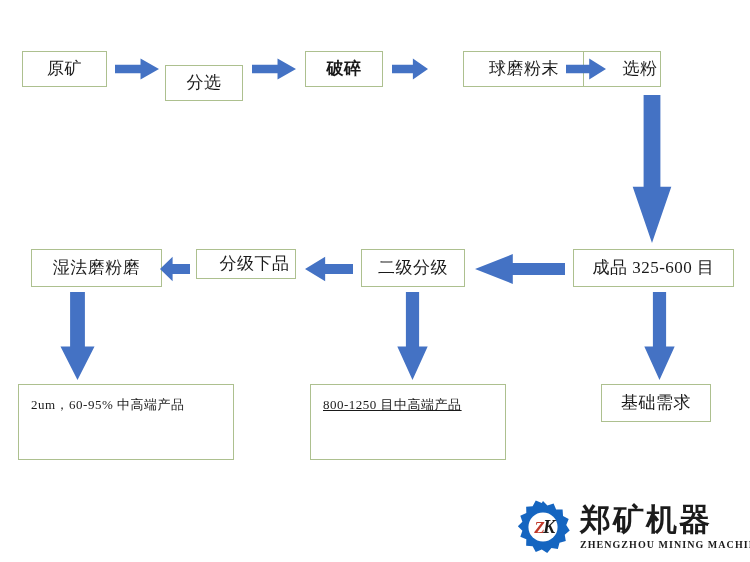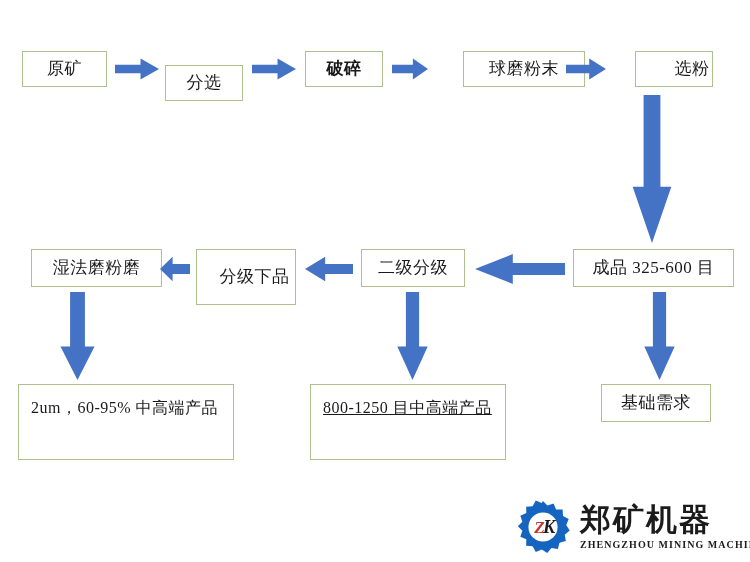--- a/index.html
+++ b/index.html
@@ -32,21 +32,21 @@
     letter-spacing: 0.5px;
     line-height: 1.1;
     white-space: nowrap;
   }
   .node.multiline {
     display: block;
     white-space: normal;
     text-align: left;
     padding: 9px 12px 0 12px;
     line-height: 1.75;
-    font-size: 16px;
+    font-size: 13px;
   }
   
   .arrow {
     position: absolute;
   }
   .arrow svg {
     display: block;
     width: 100%;
     height: 100%;
     overflow: visible;
@@ -88,24 +88,24 @@
 </style>
 </head>
 <body>
 
 <div id="canvas">
   <div id="nodes-layer">
       <div class="node" style="left: 22px; top: 51px; width: 85px; height: 36px;">原矿</div>
       <div class="node" style="left: 165px; top: 65px; width: 78px; height: 36px; font-family: Liberation Serif, serif;">分选</div>
       <div class="node" style="left: 305px; top: 51px; width: 78px; height: 36px; font-weight: bold;">破碎</div>
       <div class="node" style="left: 435px; top: 51px; width: 122px; height: 36px; margin-left: 28px;">球磨粉末</div>
-      <div class="node" style="left: 635px; top: 51px; width: 78px; height: 36px; padding-left: 36px;">选粉</div>
+      <div class="node" style="left: 583px; top: 51px; width: 78px; height: 36px; padding-left: 36px;">选粉</div>
       <div class="node" style="left: 573px; top: 249px; width: 161px; height: 38px;">成品 325-600 目</div>
       <div class="node" style="left: 361px; top: 249px; width: 104px; height: 38px;">二级分级</div>
-      <div class="node" style="left: 196px; top: 249px; width: 100px; height: 56px; padding-left: 17px;">分级下品</div>
+      <div class="node" style="left: 196px; top: 249px; width: 100px; height: 30px; padding-left: 17px;">分级下品</div>
       <div class="node" style="left: 31px; top: 249px; width: 131px; height: 38px;">湿法磨粉磨</div>
       <div class="node multiline" style="left: 18px; top: 384px; width: 216px; height: 76px;">2um，60-95% 中高端产品</div>
       <div class="node multiline" style="left: 310px; top: 384px; width: 196px; height: 76px; text-decoration: underline;">800-1250 目中高端产品</div>
       <div class="node" style="left: 601px; top: 384px; width: 110px; height: 38px;">基础需求</div>
     </div>
   <div id="arrows-layer">
       <div class="arrow" style="left: 115px; top: 57px; width: 44px; height: 24px;">
         <svg viewBox="0 0 100 100" preserveAspectRatio="none" aria-hidden="true">
           <polygon points="0,32 58,32 58,6 100,50 58,94 58,68 0,68" fill="#4472C4"></polygon>
         </svg>

